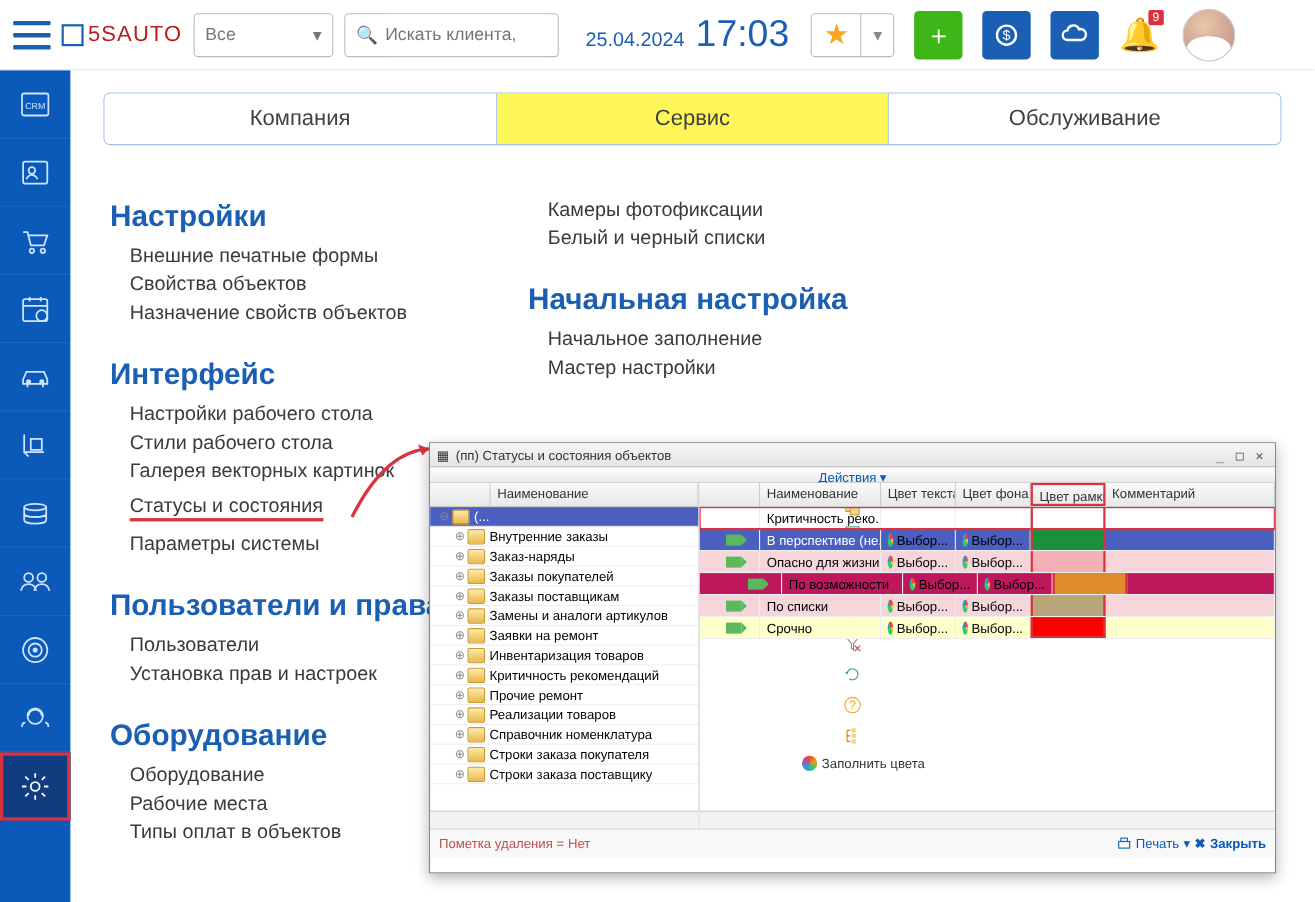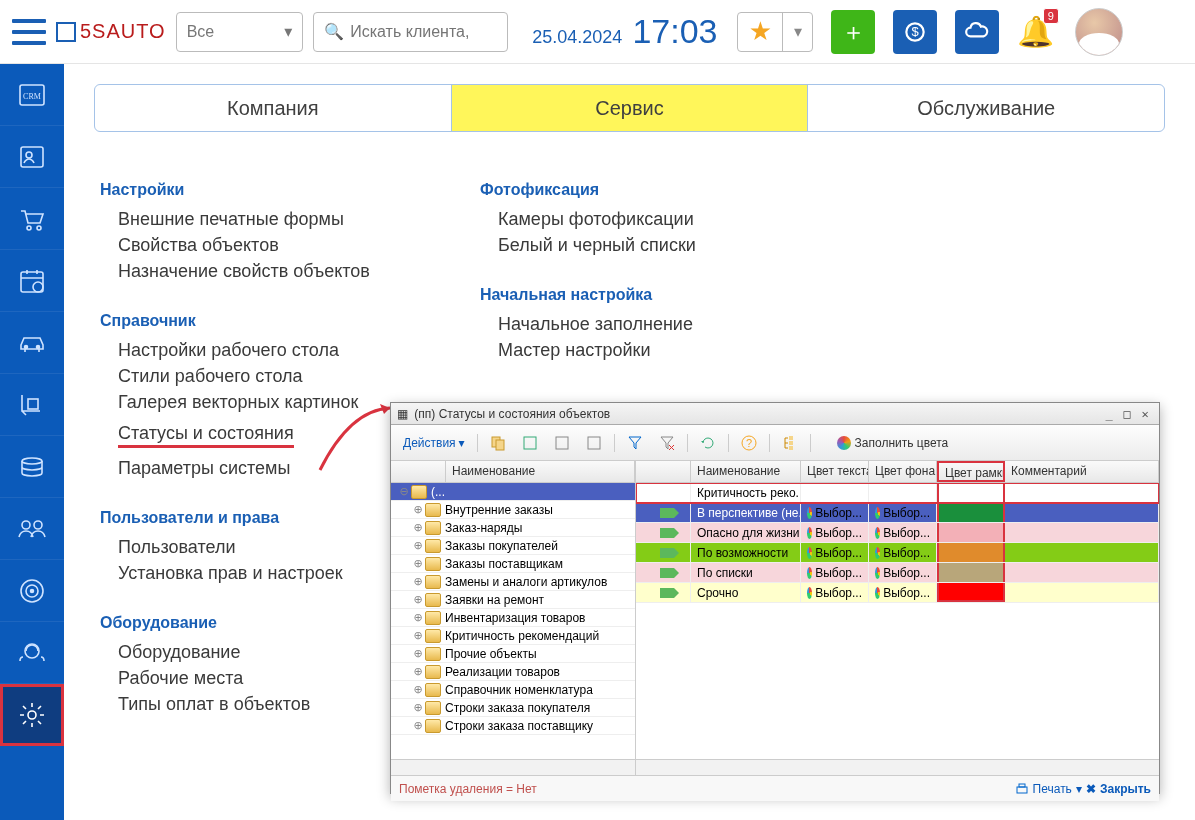--- a/index.html
+++ b/index.html
@@ -23,47 +23,47 @@
   .star-box .dd { width: 30px; border-left:1px solid #bbb; height:100%; display:flex;align-items:center;justify-content:center; color:#888; }
   .hdr-btn { width: 44px; height: 44px; border-radius: 4px; display:flex; align-items:center; justify-content:center; margin-left: 8px; color:#fff; font-size:24px; }
   .btn-green{background:#3fb618;} .btn-blue1{background:#1a5fb4;} .btn-blue2{background:#1a5fb4;}
   .bell { color:#ccc; font-size:30px; margin-left:8px; position:relative; }
   .bell .badge { position:absolute; top:-6px; right:-4px; background:#d9333f; color:#fff; border-radius:3px; font-size:11px; padding:1px 4px; border:1px solid #fff;}
   .avatar { width:48px; height:48px; border-radius:50%; background: radial-gradient(circle at 40% 30%, #e8c8a8, #b88); margin-left:10px; border:1px solid #ccc; overflow:hidden; position:relative;}
   .avatar::after{content:"";position:absolute;bottom:0;left:50%;transform:translateX(-50%);width:40px;height:22px;background:#fff;border-radius:50% 50% 0 0;}
 
   
   .sidebar { position: absolute; left:0; top:64px; bottom:0; width: 64px; background: linear-gradient(#0b5aba,#0b5aba); display:flex; flex-direction:column; }
-  .sb-item { height: 62px; display:flex; align-items:center; justify-content:center; color:#cfe3ff; border-bottom:1px solid rgba(255,255,255,0.08);font-family:Liberation Serif, serif; }
+  .sb-item { height: 62px; display:flex; align-items:center; justify-content:center; color:#cfe3ff; border-bottom:1px solid rgba(255,255,255,0.08); }
   .sb-item svg { width:32px; height:32px; stroke:#cfe3ff; fill:none; stroke-width:1.6; }
   .sb-item.active{ background:#0f3d80; outline:3px solid #d9333f; outline-offset:-3px;}
   .sb-item.active svg{ stroke:#fff; }
 
   
   .tabs { position:absolute; left:64px; top:84px; right:0; height:48px; display:flex; border:1px solid #a5c3e8; border-radius:6px; margin:0 30px; overflow:hidden; }
   .tab { flex:1; display:flex; align-items:center; justify-content:center; color:#404040; font-size:20px; border-right:1px solid #a5c3e8; }
   .tab:last-child{border-right:none;}
   .tab.active{ background:#fff65a; }
 
   
   .columns { position:absolute; left:100px; top:175px; right:30px; display:flex; gap:60px; font-size:18px; }
   .col { width: 320px; }
-  .sec-title { color:#1a5fb4; font-weight:bold; font-size:16px; margin: 6px 0 10px; }
+  .sec-title { color:#1a5fb4; font-weight:bold; font-size:27px; margin: 6px 0 10px; }
   .sec-link { color:#3a3a3a; margin:5px 0 5px 18px; display:block; font-size:18px; }
   .sec-link.highlight{ border-bottom:3px solid #d9333f; padding-bottom:1px; display:inline-block; }
 
   
   .arrow { position:absolute; left:310px; top:400px; }
 
   
   .modal { position:absolute; left:390px; top:402px; width:770px; height:392px; border:1px solid #888; background:#fff; box-shadow:0 4px 12px rgba(0,0,0,0.3); font-size:12px; }
   .modal-title { height:22px; background: linear-gradient(#f5f5f5,#e5e5e5); display:flex; align-items:center; padding:0 6px; gap:6px; color:#333; font-size:12px; border-bottom:1px solid #aaa;}
   .modal-title .win-btns{margin-left:auto; display:flex; gap:2px;}
   .modal-title .win-btns span{width:16px; text-align:center; color:#555; font-family:monospace;}
-  .toolbar { height:36px; display:flex; align-items:center; padding:0 6px; gap:4px; border-bottom:1px solid #ccc; background: linear-gradient(#fdfdfd,#ececec);}
+  .toolbar { height:14px; display:flex; align-items:center; padding:0 6px; gap:4px; border-bottom:1px solid #ccc; background: linear-gradient(#fdfdfd,#ececec); flex-direction: column;}
   .tb-btn { padding:2px 6px; display:flex; align-items:center; gap:3px; color:#0b5aba; }
   .tb-sep{ width:1px; height:18px; background:#ccc; margin:0 2px;}
   .fill-colors-btn { color:#333; display:flex; align-items:center; gap:4px;margin-left:20px;}
   .fill-colors-btn .circ { width:14px;height:14px;border-radius:50%; background:conic-gradient(#e74c3c,#f39c12,#2ecc71,#3498db,#9b59b6,#e74c3c);}
 
   .modal-body { display:flex; height: calc(100% - 22px - 28px - 26px); }
   .panel-left { width:245px; border-right:1px solid #ccc; display:flex; flex-direction:column;}
   .panel-right { flex:1; display:flex; flex-direction:column;}
   .grid-head { display:flex; background:linear-gradient(#fafafa,#e8e8e8); border-bottom:1px solid #ccc; height:22px; font-size:12px; color:#333;}
   .grid-head > div { border-right:1px solid #ccc; padding:3px 6px; overflow:hidden; white-space:nowrap; }
@@ -224,38 +224,37 @@
   <div class="tab">Обслуживание</div>
 </div>
 
 <div class="columns">
   <div class="col">
     <div class="sec-title">Настройки</div>
     <span class="sec-link">Внешние печатные формы</span>
     <span class="sec-link">Свойства объектов</span>
     <span class="sec-link">Назначение свойств объектов</span>
 
-    <div class="sec-title" style="margin-top:30px">Справочник</div>
+    <div class="sec-title" style="margin-top:30px">Интерфейс</div>
     <span class="sec-link">Настройки рабочего стола</span>
     <span class="sec-link">Стили рабочего стола</span>
     <span class="sec-link">Галерея векторных картинок</span>
     <span class="sec-link highlight">Статусы и состояния</span><br>
     <span class="sec-link">Параметры системы</span>
 
     <div class="sec-title" style="margin-top:30px">Пользователи и права</div>
     <span class="sec-link">Пользователи</span>
     <span class="sec-link">Установка прав и настроек</span>
 
     <div class="sec-title" style="margin-top:30px">Оборудование</div>
     <span class="sec-link">Оборудование</span>
     <span class="sec-link">Рабочие места</span>
     <span class="sec-link">Типы оплат в объектов</span>
   </div>
   <div class="col">
-    <div class="sec-title">Фотофиксация</div>
     <span class="sec-link">Камеры фотофиксации</span>
     <span class="sec-link">Белый и черный списки</span>
 
     <div class="sec-title" style="margin-top:30px">Начальная настройка</div>
     <span class="sec-link">Начальное заполнение</span>
     <span class="sec-link">Мастер настройки</span>
   </div>
 </div>
 
 <svg class="arrow" width="90" height="80">
@@ -400,21 +399,21 @@
             <div class="tree-row">
               <span style="width:14px"></span>
               <span class="exp">⊕</span>
               <span class="fold"></span>
               <span class="lbl">Критичность рекомендаций</span>
             </div>
             <div class="tree-row">
               <span style="width:14px"></span>
               <span class="exp">⊕</span>
               <span class="fold"></span>
-              <span class="lbl">Прочие объекты</span>
+              <span class="lbl">Прочие ремонт</span>
             </div>
             <div class="tree-row">
               <span style="width:14px"></span>
               <span class="exp">⊕</span>
               <span class="fold"></span>
               <span class="lbl">Реализации товаров</span>
             </div>
             <div class="tree-row">
               <span style="width:14px"></span>
               <span class="exp">⊕</span>
@@ -471,21 +470,21 @@
           <div class="r-row" style="background: rgb(247, 214, 219);">
             <div class="ico-col">
               <span class="status-icon"></span>
             </div>
             <div class="name-col">Опасно для жизни...</div>
             <div class="tc-col"><span class="pie"></span>Выбор...</div>
             <div class="bc-col"><span class="pie"></span>Выбор...</div>
             <div class="fc-col" style="border-left: 2px solid rgb(217, 51, 63); border-right: 2px solid rgb(217, 51, 63); background: rgb(243, 176, 183);"></div>
             <div class="cm-col"></div>
           </div>
-          <div class="r-row" style="background: #84cc16;">
+          <div class="r-row" style="background: #be185d; padding-left: 20px;">
             <div class="ico-col">
               <span class="status-icon"></span>
             </div>
             <div class="name-col">По возможности</div>
             <div class="tc-col"><span class="pie"></span>Выбор...</div>
             <div class="bc-col"><span class="pie"></span>Выбор...</div>
             <div class="fc-col" style="border-left: 2px solid rgb(217, 51, 63); border-right: 2px solid rgb(217, 51, 63); background: rgb(224, 139, 44);"></div>
             <div class="cm-col"></div>
           </div>
           <div class="r-row" style="background: rgb(247, 214, 219);">

